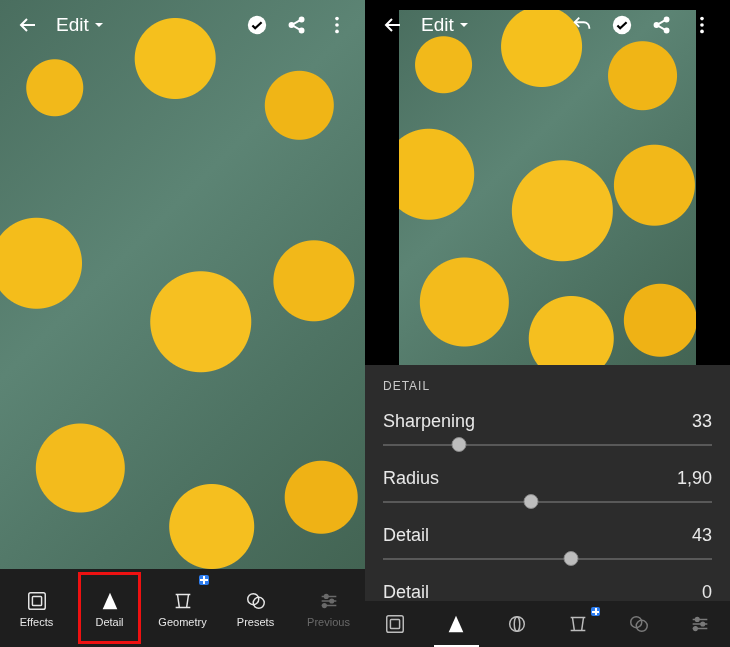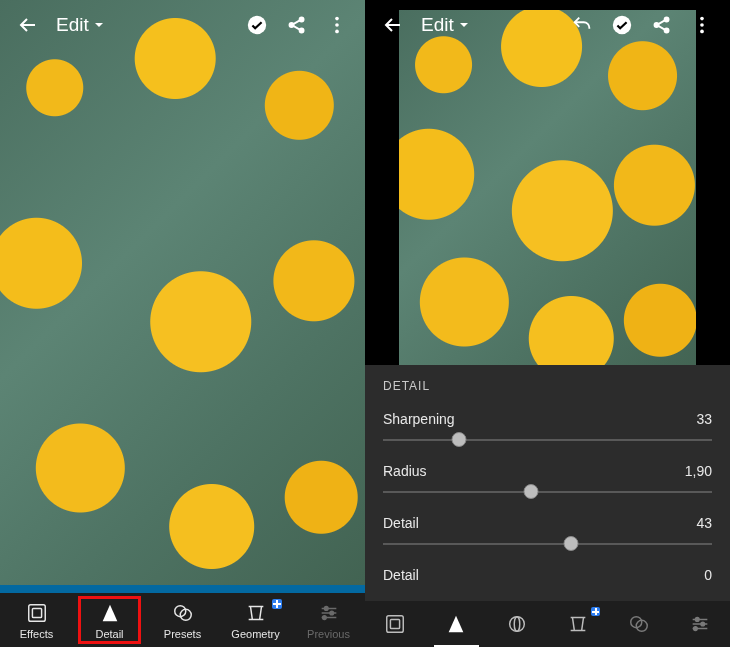--- a/index.html
+++ b/index.html
@@ -1,17 +1,17 @@
 <!DOCTYPE html>
 <html><head>
 <meta charset="utf-8">
 <style>
   * { box-sizing: border-box; margin: 0; padding: 0; font-family: -apple-system, Helvetica, Arial, sans-serif; }
   body { width: 730px; height: 647px; display: flex; background: #fff; overflow: hidden; }
-  .pane { height: 647px; display: flex; flex-direction: column; position: relative; background: #0369a1; color: #fff; }
+  .pane { height: 647px; display: flex; flex-direction: column; position: relative; background: #1d4ed8; color: #fff; }
   .pane-left { width: 365px; }
   .pane-right { width: 365px; }
 
   
   .topbar { height: 50px; display: flex; align-items: center; padding: 0 8px; position: absolute; top: 0; left: 0; right: 0; z-index: 5; }
   .topbar .spacer { flex: 1; }
   .top-btn { width: 40px; height: 40px; display: flex; align-items: center; justify-content: center; color: #fff; }
   .title-btn { display: flex; align-items: center; gap: 4px; font-size: 19px; font-weight: 400; padding: 0 8px; }
 
   
@@ -30,35 +30,35 @@
       radial-gradient(circle at 40% 40%, #5f8877 0 0, transparent 0),
       radial-gradient(circle at 55% 55%, #f6c021 0 50px, transparent 51px),
       radial-gradient(circle at 86% 48%, #f2b819 0 40px, transparent 41px),
       radial-gradient(circle at 22% 80%, #f3bb1c 0 44px, transparent 45px),
       radial-gradient(circle at 58% 90%, #f5bf1f 0 42px, transparent 43px),
       radial-gradient(circle at 88% 85%, #efb215 0 36px, transparent 37px),
       linear-gradient(135deg, #4a6e5f, #5c8474 40%, #4e7363 70%, #426352);
   }
 
   
-  .tabbar { position: absolute; left: 0; right: 0; bottom: 0; height: 54px; background: #1e1e1e; display: flex; }
+  .tabbar { position: absolute; left: 0; right: 0; bottom: 0; height: 78px; background: #1e1e1e; display: flex; }
   .tab { flex: 1; display: flex; flex-direction: column; align-items: center; justify-content: center; gap: 3px; color: #e6e6e6; font-size: 11px; position: relative; }
   .tab.dim { color: #6a6a6a; text-align: center; }
   .tab .ico { width: 24px; height: 24px; display: flex; align-items: center; justify-content: center; }
   .tab.selected-outline::before { content: ""; position: absolute; inset: 3px 5px 3px 5px; border: 3px solid #e11; pointer-events: none; }
   .tab .blue-plus { position: absolute; right: 10px; top: 6px; width: 10px; height: 10px; background: #2e7ef0; border-radius: 2px; }
   .tab .blue-plus::before, .tab .blue-plus::after { content: ""; position: absolute; background: #fff; }
   .tab .blue-plus::before { left: 4px; top: 1px; width: 2px; height: 8px; }
   .tab .blue-plus::after  { left: 1px; top: 4px; width: 8px; height: 2px; }
 
   
   .panel { position: absolute; left: 0; right: 0; bottom: 46px; top: 365px; background: #2c2c2c; padding: 14px 18px 0 18px; overflow: hidden; }
   .panel-title { color: #c9c9c9; font-size: 12px; letter-spacing: 1px; margin-bottom: 18px; }
   .slider-row { margin-bottom: 16px; }
-  .slider-labels { display: flex; justify-content: space-between; font-size: 14px; color: #e8e8e8; margin-bottom: 6px; }
+  .slider-labels { display: flex; justify-content: space-between; font-size: 18px; color: #e8e8e8; margin-bottom: 6px; }
   .slider-track { position: relative; height: 14px; display: flex; align-items: center; }
   .track-line { height: 2px; width: 100%; background: #595959; position: absolute; left: 0; right: 0; }
   .slider-thumb { position: absolute; width: 15px; height: 15px; border-radius: 50%; background: #bdbdbd; border: 1px solid #888; top: -1px; transform: translateX(-50%); }
 
   
   .iconstrip { position: absolute; left: 0; right: 0; bottom: 0; height: 46px; background: #1e1e1e; display: flex; }
   .strip-item { flex: 1; display: flex; align-items: center; justify-content: center; color: #c9c9c9; position: relative; }
   .strip-item.active { color: #fff; }
   .strip-item.active::after { content: ""; position: absolute; bottom: 0; left: 8px; right: 8px; height: 2px; background: #fff; }
   .strip-item .blue-plus { position: absolute; right: 8px; top: 6px; width: 9px; height: 9px; background: #2e7ef0; border-radius: 2px; }
@@ -125,36 +125,36 @@
     </div>
     <div class="tab selected-outline">
       <span class="ico">
         <svg width="22" height="22" viewBox="0 0 24 24">
             <path d="M12 3l8 18H4z" fill="#fff"></path>
           </svg>
       </span>
       <span>Detail</span>
     </div>
     <div class="tab">
+      <span class="blue-plus"></span>
+      <span class="ico">
+        <svg width="22" height="22" viewBox="0 0 24 24" fill="none" stroke="#e6e6e6" stroke-width="1.6">
+            <path d="M4 5h16M4 19h16M6 5l2 14M18 5l-2 14"></path>
+          </svg>
+      </span>
+      <span>Geometry</span>
+    </div>
+    <div class="tab">
       <span class="ico">
         <svg width="22" height="22" viewBox="0 0 24 24" fill="none" stroke="#e6e6e6" stroke-width="1.6">
             <circle cx="9" cy="10" r="6"></circle>
             <circle cx="15" cy="14" r="6"></circle>
           </svg>
       </span>
       <span>Presets</span>
-    </div>
-    <div class="tab">
-      <span class="blue-plus"></span>
-      <span class="ico">
-        <svg width="22" height="22" viewBox="0 0 24 24" fill="none" stroke="#e6e6e6" stroke-width="1.6">
-            <path d="M4 5h16M4 19h16M6 5l2 14M18 5l-2 14"></path>
-          </svg>
-      </span>
-      <span>Geometry</span>
     </div>
     <div class="tab dim">
       <span class="ico">
         <svg width="22" height="22" viewBox="0 0 24 24" fill="none" stroke="#6a6a6a" stroke-width="1.6">
             <path d="M4 7h16M4 12h16M4 17h16"></path>
             <circle cx="9" cy="7" r="2" fill="#6a6a6a"></circle>
             <circle cx="15" cy="12" r="2" fill="#6a6a6a"></circle>
             <circle cx="7" cy="17" r="2" fill="#6a6a6a"></circle>
           </svg>
       </span>

